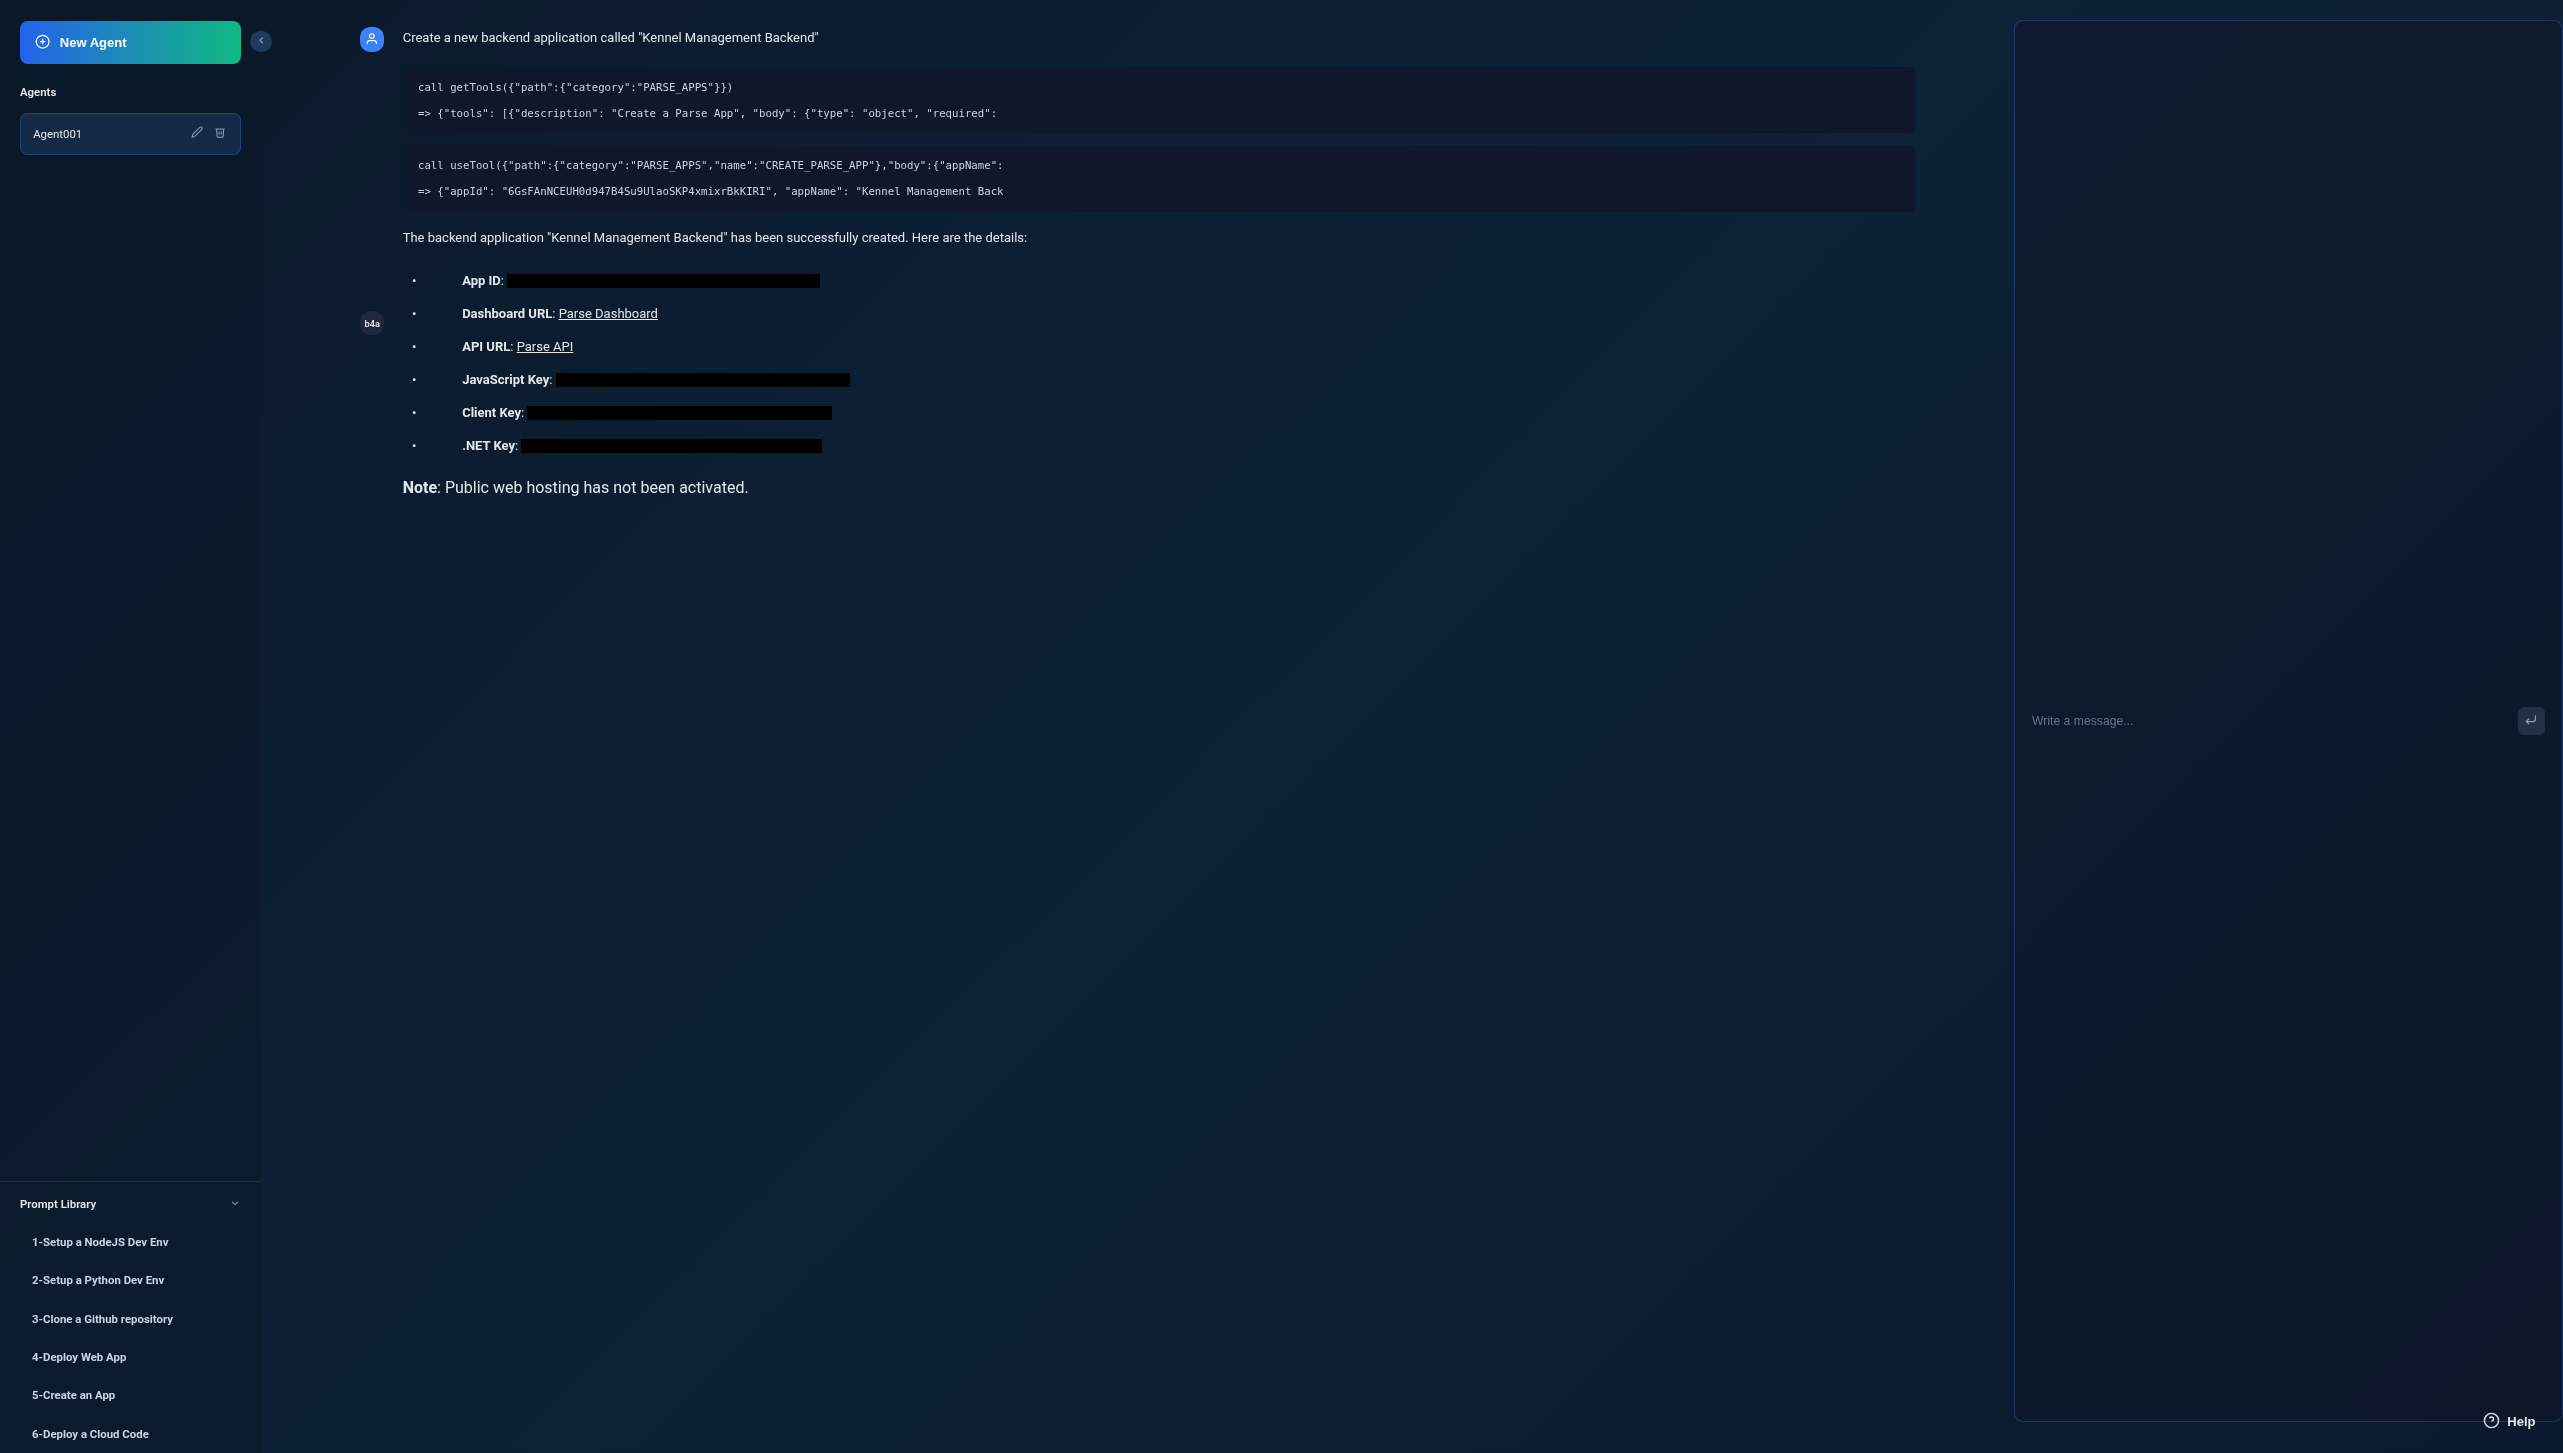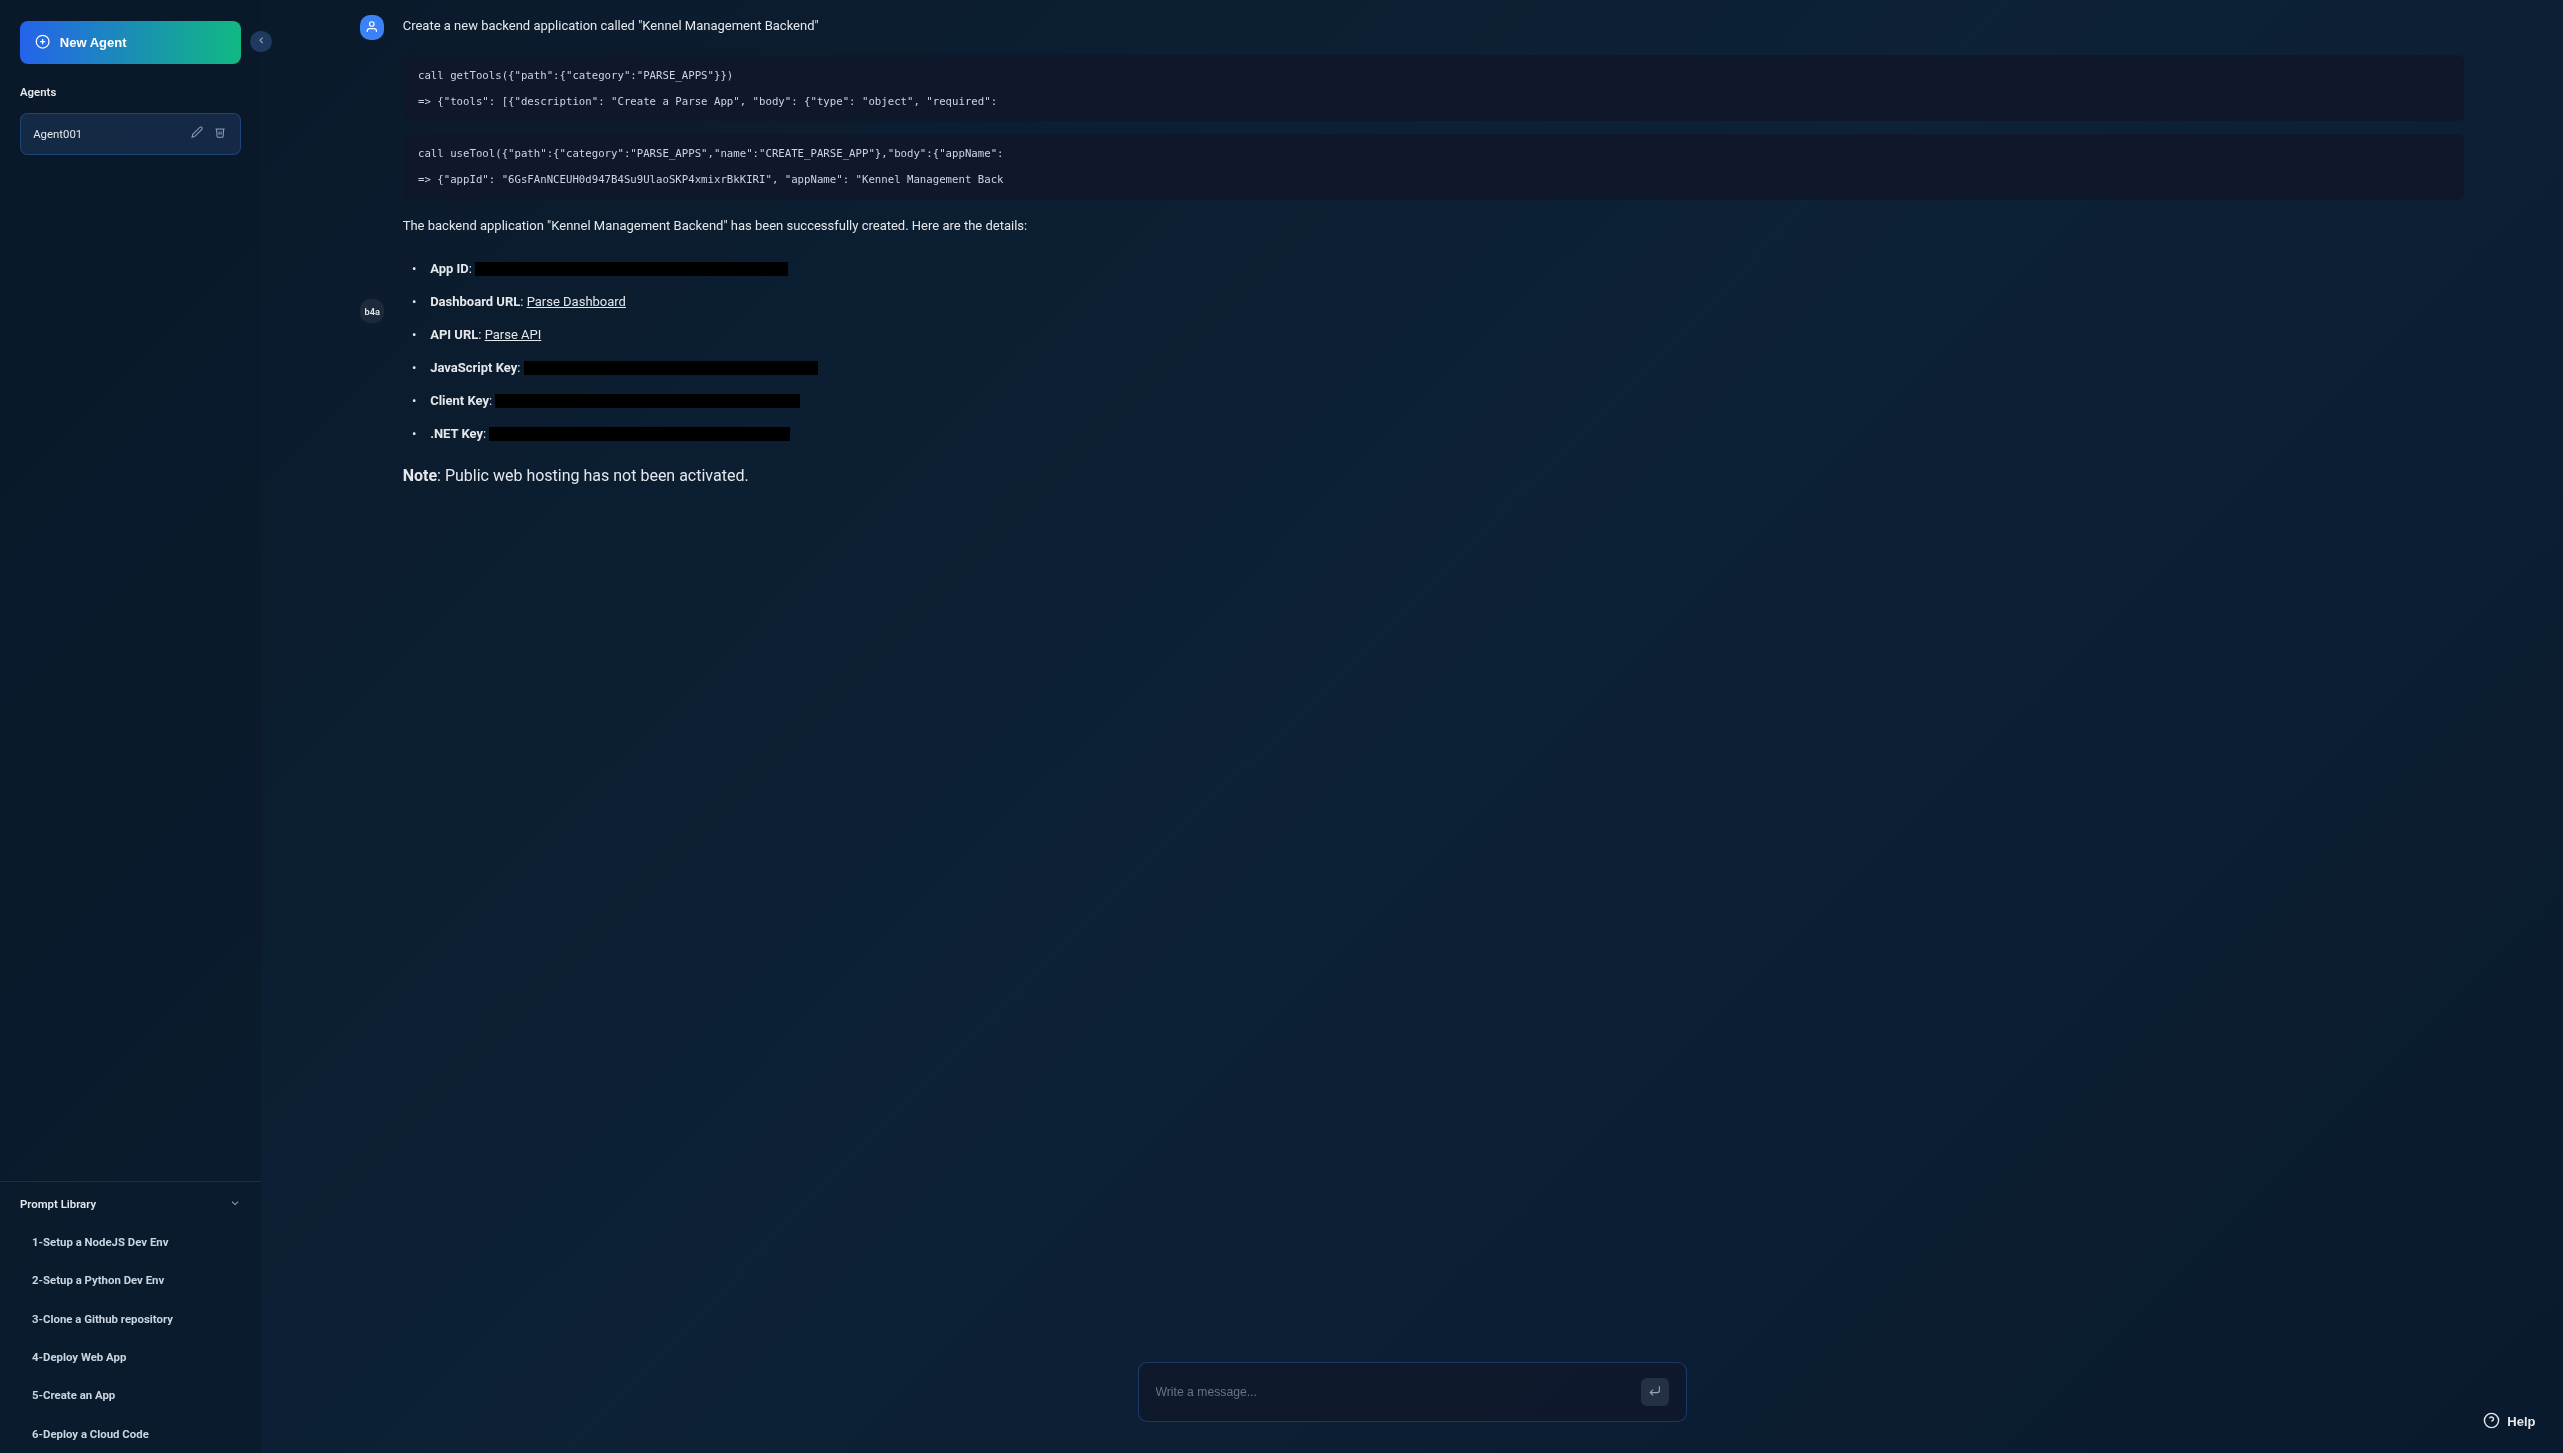--- a/index.html
+++ b/index.html
@@ -103,22 +103,22 @@
     .prompt-item {
       padding: 12.2px 32px;
       font-size: 11.4px;
       color: #cbd5e1;
       cursor: pointer;
       font-weight: bold;
     }
     .main {
       flex: 1;
       display: flex;
-      flex-direction: column;
-      padding: 0 0 23px;
+      flex-direction: row;
+      padding: 12px 0 23px;
       position: relative;
     }
     .chat-container {
       flex: 1;
       overflow-y: auto;
       padding: 15.3px 99px 15.3px 99px;
     }
     .chat-message {
       display: flex;
       gap: 18.3px;
@@ -178,20 +178,21 @@
       line-height: 1.6;
     }
     .detail-list li::before {
       content: "•";
       position: absolute;
       left: -6.1px;
       color: #e5e7eb;
     }
     .detail-key {
       font-weight: 700;
+      margin-left: 32px;
     }
     .redacted {
       display: inline-block;
       background: #000;
       height: 13.7px;
       vertical-align: middle;
     }
     .link {
       color: #e5e7eb;
       text-decoration: underline;

